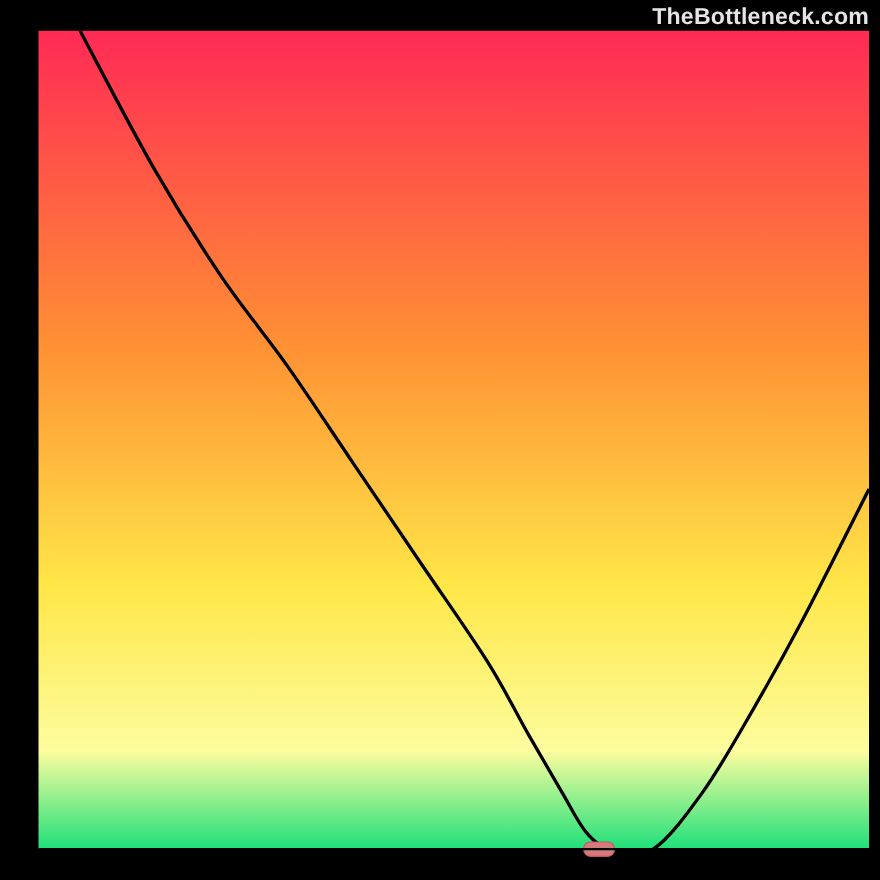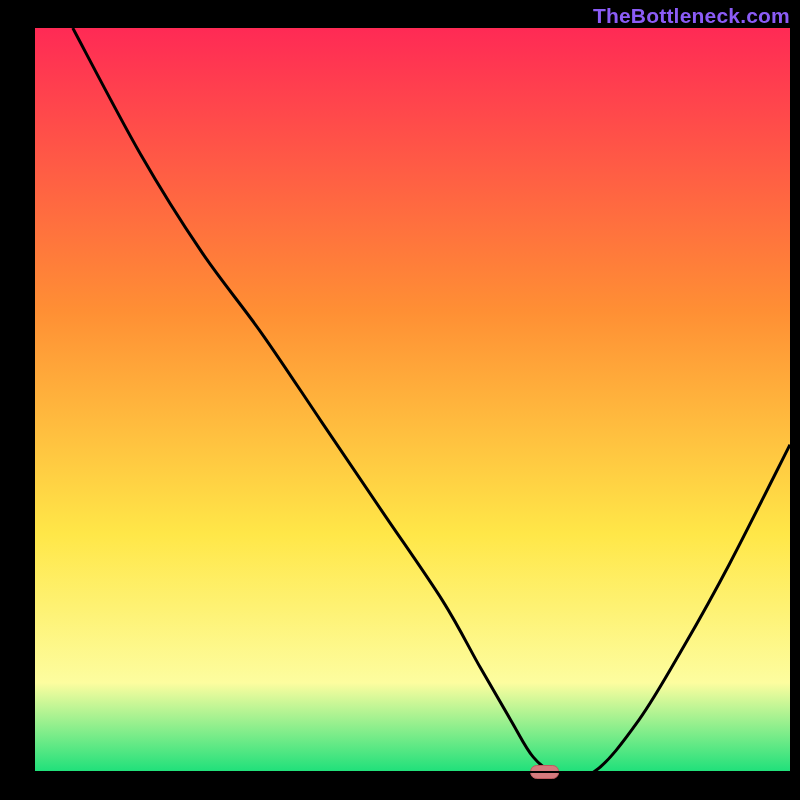--- a/index.html
+++ b/index.html
@@ -13,21 +13,21 @@
   }
   .frame {
     position: relative;
     width: 800px;
     height: 800px;
   }
   .watermark {
     position: absolute;
     top: 4px;
     right: 10px;
-    color: #8b5cf6;
+    color: #e5e5e5;
     font-size: 21px;
     font-weight: 600;
     letter-spacing: 0.2px;
     z-index: 3;
   }
   svg.plot {
     position: absolute;
     left: 0;
     top: 0;
     width: 800px;

